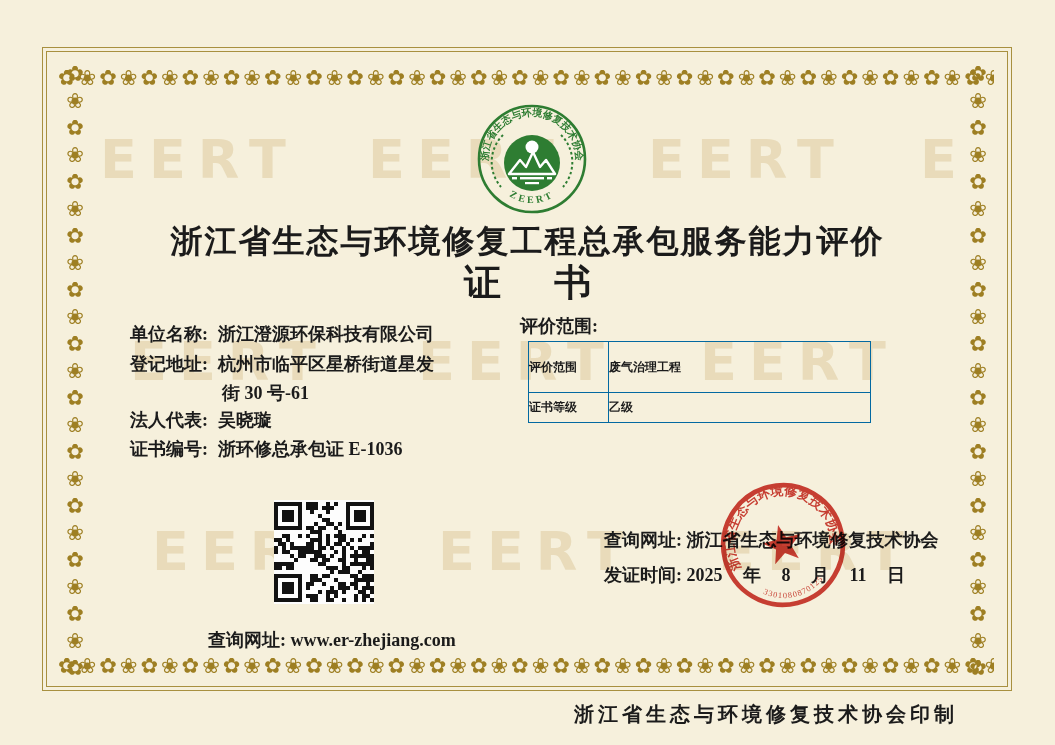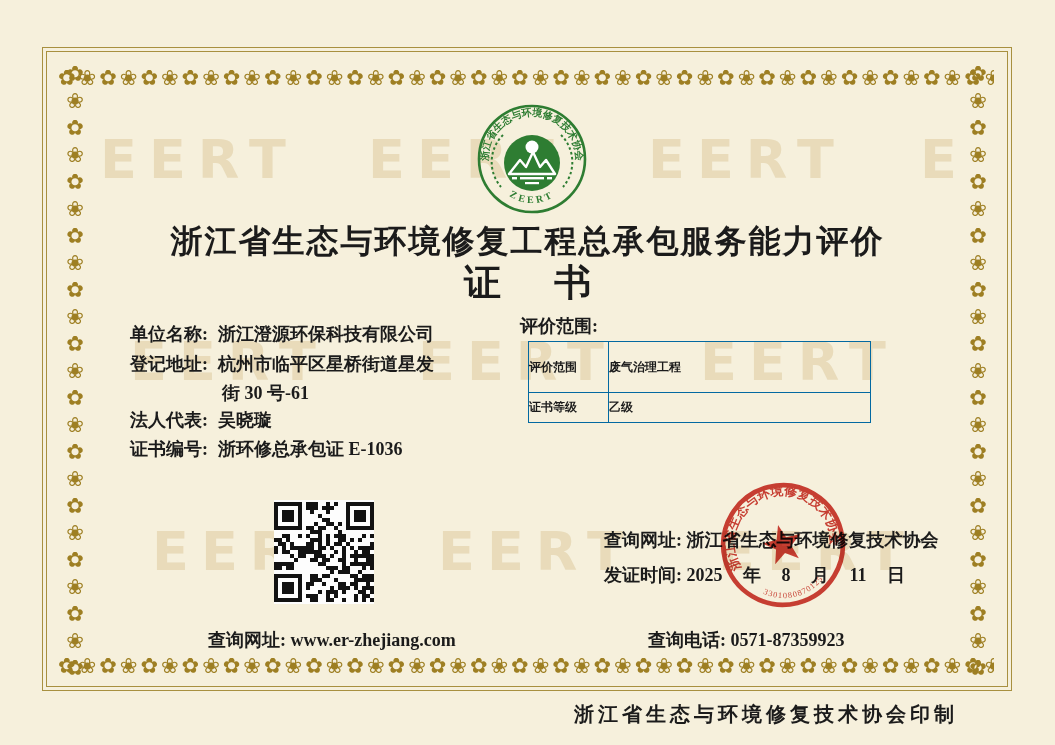--- a/index.html
+++ b/index.html
@@ -375,20 +375,16 @@
     <path id="sealBottom" d="M 27,98 A 48 48 0 0 0 103,98" fill="none"></path>
     <text font-size="8" fill="#c8281e" letter-spacing="1">
       <textPath href="#sealBottom" startOffset="50%" text-anchor="middle">3301080870125</textPath>
     </text>
   </svg>
 
   <div class="query" style="left:208px;">
     <span>查询网址:</span>
     <span class="val">www.er-zhejiang.com</span>
   </div>
-  <div class="query" style="left:648px;">
-    <span>查询电话:</span>
-    <span class="val">0571-87359923</span>
-  </div>
 
   <div class="printer">浙江省生态与环境修复技术协会印制</div>
 
 </div>
 
 </body></html>

